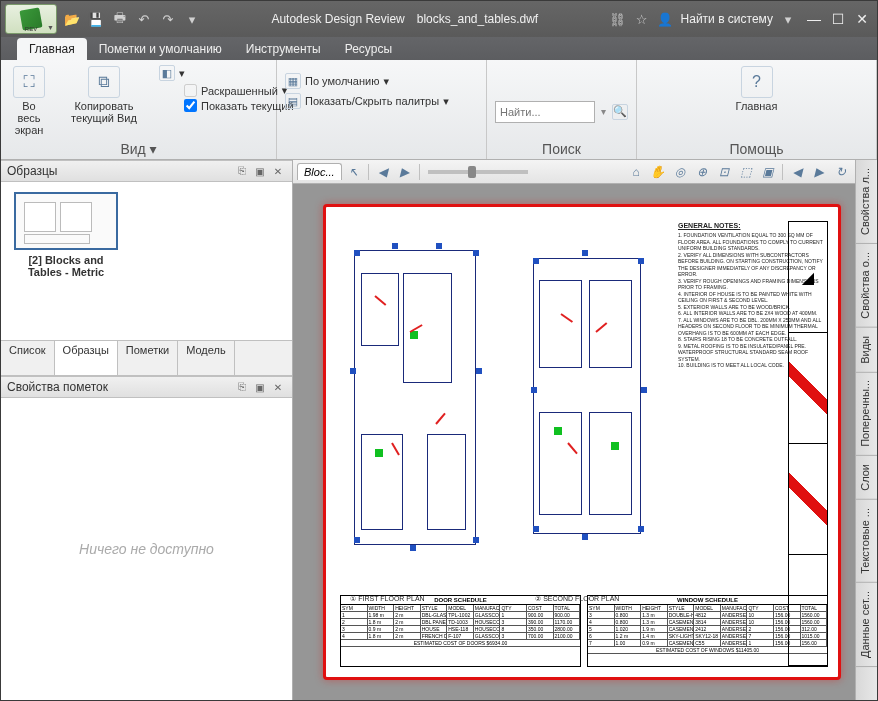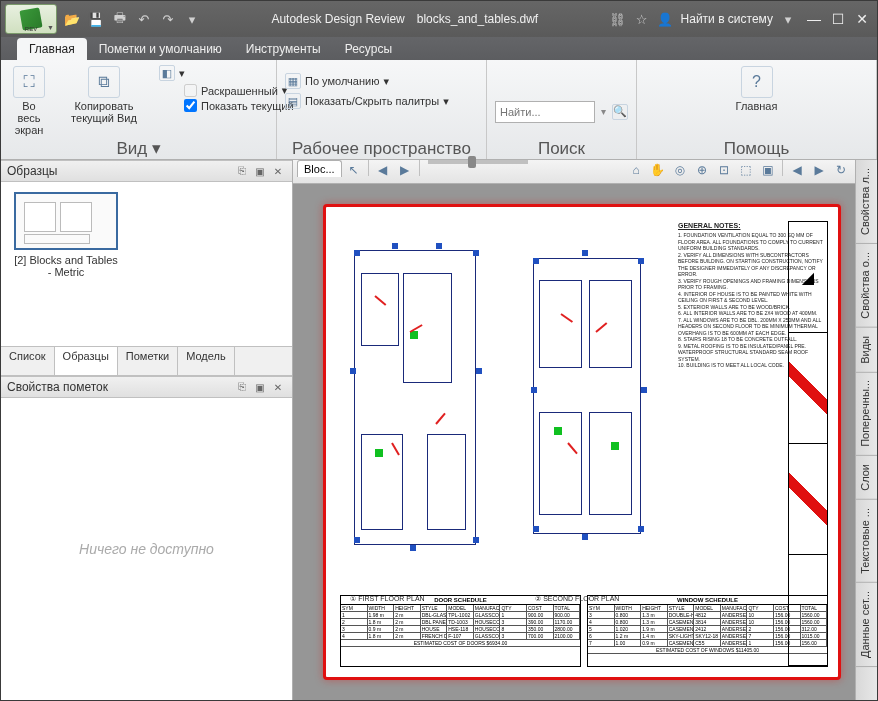--- a/index.html
+++ b/index.html
@@ -17,56 +17,56 @@
 .win-controls { display: flex; gap: 2px; }
 .win-btn { width: 22px; height: 22px; display: flex; align-items: center; justify-content: center; cursor: pointer; color: #eee; font-size: 14px; }
 
 .ribbon-tabs { height: 23px; background: linear-gradient(#646568,#5c5d60); display: flex; align-items: flex-end; padding-left: 16px; }
 .ribbon-tab { padding: 4px 12px 4px; font-size: 12px; color: #eee; cursor: pointer; border-radius: 4px 4px 0 0; }
 .ribbon-tab.active { background: #f5f6f7; color: #222; }
 
 .ribbon-body { height: 100px; background: linear-gradient(#f6f7f8,#e6e8ea); border-bottom: 1px solid #b0b0b0; display: flex; }
 .ribbon-group { border-right: 1px solid #c8c8c8; padding: 4px 8px 2px; display: flex; flex-direction: column; }
 .ribbon-group-content { flex: 1; display: flex; align-items: flex-start; gap: 6px; }
-.ribbon-group-label { text-align: center; font-size: 17px; color: #555; height: 16px; line-height: 16px; }
+.ribbon-group-label { text-align: center; font-size: 14px; color: #555; height: 16px; line-height: 16px; }
 .big-btn { display: flex; flex-direction: column; align-items: center; gap: 2px; padding: 2px 4px; cursor: pointer; font-size: 11px; color: #333; text-align: center; }
 .big-btn .ic { width: 32px; height: 32px; border: 1px solid #c8d4e0; border-radius: 3px; display: flex; align-items: center; justify-content: center; font-size: 16px; color: #5a7a9a; }
 .stack { display: flex; flex-direction: column; gap: 2px; font-size: 11px; color: #333; }
 .stack label { display: flex; align-items: center; gap: 4px; cursor: pointer; white-space: nowrap; margin-left: 25px; }
 .stack input[type=checkbox] { width: 13px; height: 13px; }
 .small-line { display: flex; align-items: center; gap: 4px; font-size: 11px; color: #333; padding: 1px 0; cursor: pointer; white-space: nowrap; }
 .small-ic { width: 16px; height: 16px; display: inline-flex; align-items: center; justify-content: center; color: #5a7a9a; font-size: 11px; border: 1px solid #c8d4e0; border-radius: 2px; }
 .search-box { width: 100px; height: 22px; border: 1px solid #b0b0b0; background: #fff; padding: 0 4px; font-size: 11px; color: #666; }
 
 .workspace { flex: 1; display: flex; background: #f0f0f0; min-height: 0; }
 
 .left-col { width: 292px; display: flex; flex-direction: column; border-right: 1px solid #b0b0b0; }
 .panel { display: flex; flex-direction: column; }
 .panel-header { height: 22px; background: linear-gradient(#f0f0f0,#e0e0e0); border-bottom: 1px solid #c0c0c0; border-top: 1px solid #c0c0c0; display: flex; align-items: center; padding: 0 6px; font-size: 12px; color: #333; }
 .panel-header-icons { margin-left: auto; display: flex; gap: 2px; }
 .panel-header-icons .hic { width: 16px; height: 16px; display: flex; align-items: center; justify-content: center; font-size: 10px; color: #666; cursor: pointer; }
 
 .thumbs { flex: 1; background: #fff; padding: 10px; display: flex; gap: 8px; align-items: flex-start; }
 .thumb { width: 110px; text-align: center; font-size: 11px; color: #333; cursor: pointer; }
-.thumb.selected { font-weight: normal; }
+.thumb.selected { font-weight: bold; }
 .thumb-img { width: 104px; height: 58px; border: 1px solid #999; background: #fafafa; margin: 0 auto 4px; position: relative; overflow: hidden; }
 .thumb.selected .thumb-img { border: 2px solid #3a6aa0; }
 .thumb-img::before, .thumb-img::after { content: ''; position: absolute; border: 1px solid #bbb; background: #fff; }
 .thumb-img::before { left: 8px; top: 8px; width: 30px; height: 28px; }
 .thumb-img::after { left: 44px; top: 8px; width: 30px; height: 28px; }
 .thumb-img .tb { position: absolute; left: 8px; bottom: 4px; width: 66px; height: 10px; border: 1px solid #bbb; }
 
-.left-tabs { height: 30px; background: #f0f0f0; display: flex; border-top: 1px solid #c0c0c0; border-bottom: 1px solid #c0c0c0; }
+.left-tabs { height: 36px; background: #f0f0f0; display: flex; border-top: 1px solid #c0c0c0; border-bottom: 1px solid #c0c0c0; }
 .ltab { padding: 3px 8px; font-size: 11px; color: #333; cursor: pointer; border-right: 1px solid #c0c0c0; }
 .ltab.active { background: #fff; }
 
 .props-body { flex: 1; background: #fff; display: flex; align-items: center; justify-content: center; color: #aaa; font-size: 14px; font-style: italic; }
 
 .center-col { flex: 1; display: flex; flex-direction: column; background: #969696; min-width: 0; }
-.view-toolbar { height: 24px; background: linear-gradient(#f4f4f4,#e4e4e4); border-bottom: 1px solid #b0b0b0; display: flex; align-items: flex-start; padding: 0 4px; gap: 2px; }
+.view-toolbar { height: 24px; background: linear-gradient(#f4f4f4,#e4e4e4); border-bottom: 1px solid #b0b0b0; display: flex; align-items: center; padding: 0 4px; gap: 2px; font-style: italic; }
 .view-toolbar .vtab { background: #fff; border: 1px solid #b0b0b0; border-bottom: none; padding: 2px 6px; font-size: 11px; border-radius: 3px 3px 0 0; }
 .vt-ic { width: 20px; height: 20px; display: flex; align-items: center; justify-content: center; font-size: 12px; color: #5a7a9a; cursor: pointer; }
 .vt-sep { width: 1px; height: 16px; background: #c0c0c0; margin: 0 2px; }
 .vt-slider { flex: 0 0 100px; height: 4px; background: #c0c0c0; position: relative; margin: 0 4px; }
 .vt-slider::after { content: ''; position: absolute; left: 40%; top: -4px; width: 8px; height: 12px; background: #888; border-radius: 2px; }
 .vt-spacer { flex: 1; }
 
 .canvas { flex: 1; display: flex; align-items: center; justify-content: center; padding: 20px 14px 20px 30px; position: relative; }
 .sheet { width: 100%; height: 100%; background: #fff; border: 3px solid #e01010; border-radius: 4px; position: relative; padding: 14px 10px 10px 14px; display: flex; flex-direction: column; box-shadow: 0 0 8px rgba(224,16,16,0.4); }
 .sheet-main { flex: 1; display: flex; gap: 10px; }
@@ -152,21 +152,20 @@
       </div>
       <div class="ribbon-group-label"><span>Вид</span> ▾</div>
     </div>
     <div class="ribbon-group" style="width:210px">
       <div class="ribbon-group-content">
         <div class="stack" style="padding-top:8px">
           <div class="small-line"><span class="small-ic">▦</span><span>По умолчанию</span> ▾</div>
           <div class="small-line"><span class="small-ic">▤</span><span>Показать/Скрыть палитры</span> ▾</div>
         </div>
       </div>
-      <div class="ribbon-group-label">Рабочее пространство</div>
     </div>
     <div class="ribbon-group" style="width:150px">
       <div class="ribbon-group-content" style="align-items:center;padding-top:18px">
         <input class="search-box" placeholder="Найти..." style="">
         <span style="font-size:10px;color:#888">▾</span>
         <span class="small-ic">🔍</span>
       </div>
       <div class="ribbon-group-label">Поиск</div>
     </div>
     <div class="ribbon-group" style="flex:1">

